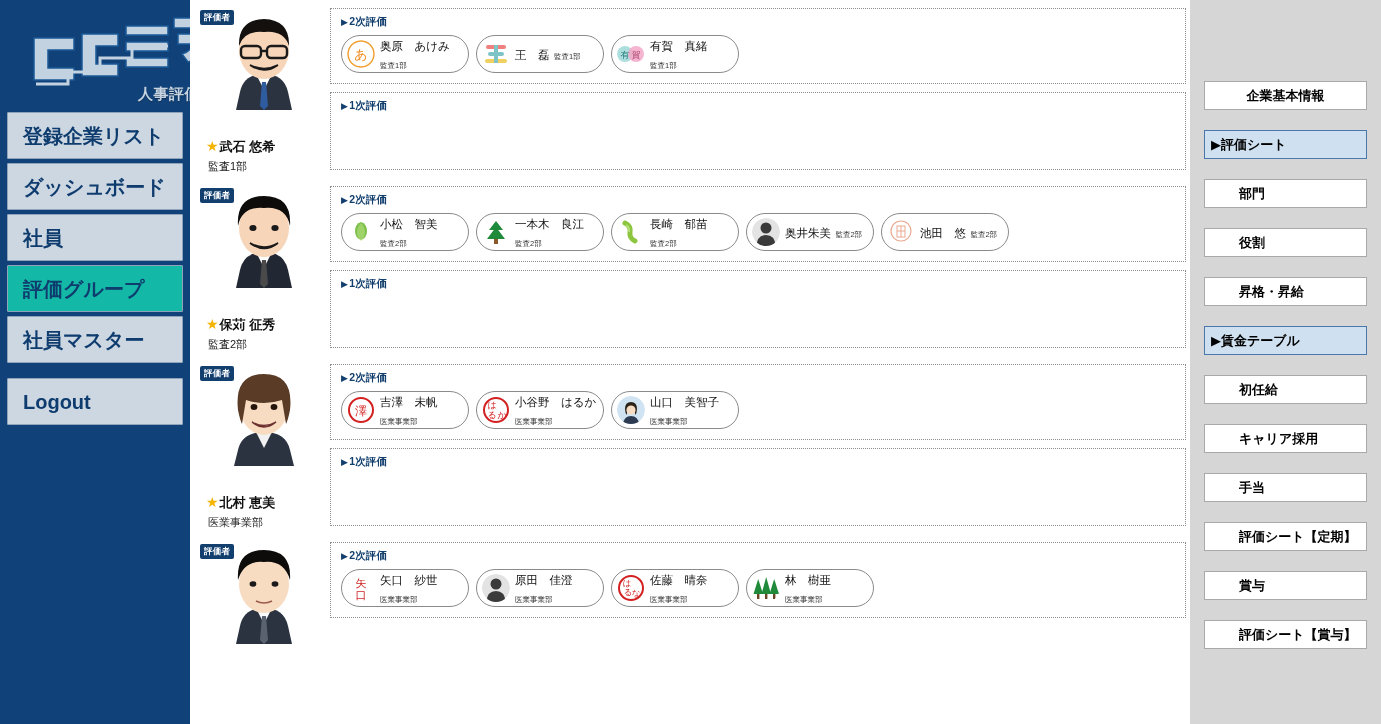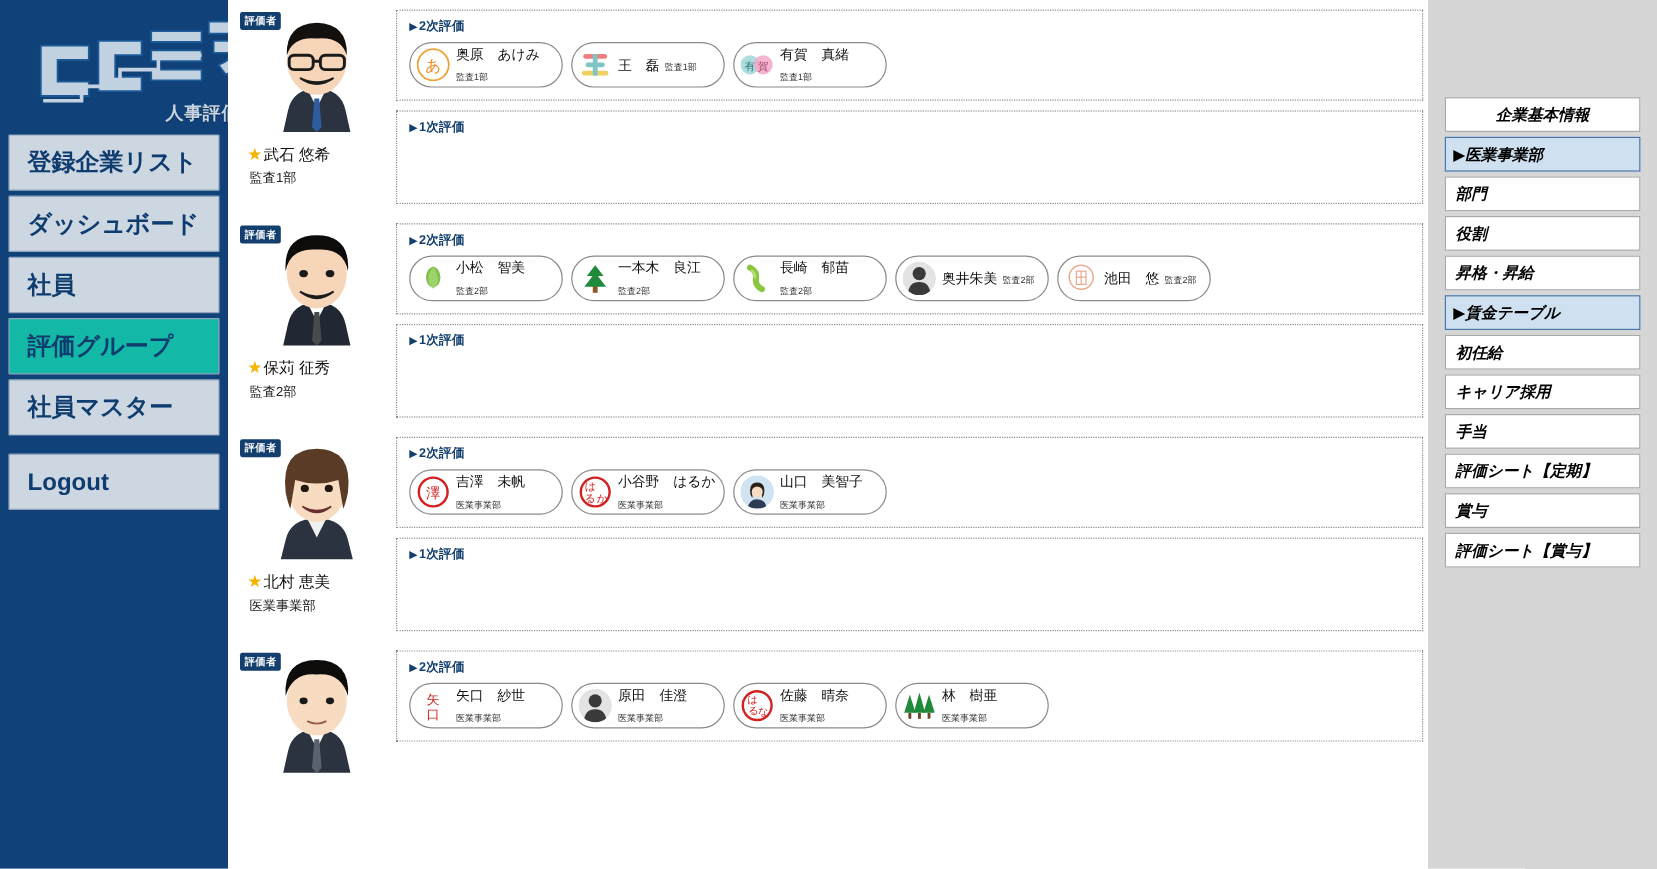--- a/index.html
+++ b/index.html
@@ -89,23 +89,23 @@
     padding: 1.5px 4px;
     border-radius: 2px;
     letter-spacing: .3px;
   }
   .evaluator-photo {
     width: 112px; height: 112px;
     margin: 0 auto;
     display: block;
   }
   .evaluator-name {
-    margin-top: 2px;
+    margin-top: 20px;
     font-size: 13px;
-    font-weight: normal;
+    font-weight: bold;
     color: #111;
     white-space: nowrap;
     padding-left: 8px;
   }
   .evaluator-name .star { color: #f5b400; font-size: 14px; margin-right: 1px; }
   .evaluator-dept {
     font-size: 11px;
     color: #222;
     margin-top: 3px;
     padding-left: 10px;
@@ -172,38 +172,37 @@
     left: 1190px; top: 0;
     width: 191px; height: 724px;
     background: #d6d6d6;
   }
   .right-menu { padding: 81px 14px 0 14px; }
   .right-item {
     display: block;
     width: 163px;
     height: 29px;
     line-height: 27px;
-    margin-bottom: 4px;
+    margin-bottom: 20px;
     background: #ffffff;
     border: 1px solid #a9a9a9;
     color: #000;
     font-size: 13px;
     font-weight: bold;
     text-align: center;
     cursor: pointer;
     white-space: nowrap;
-    font-style: italic;
   }
   .right-item.expanded {
     background: #cfe0f0;
     border: 1.6px solid #4a78ab;
     text-align: left;
     padding-left: 6px;
   }
-  .right-item.sub { text-align: left; padding-left: 8px; }
+  .right-item.sub { text-align: left; padding-left: 34px; }
 </style>
 </head>
 <body>
 
 <div id="app">
 
   <div class="left-sidebar">
 
     <div class="logo-block">
       <svg class="logo-mark" viewBox="0 0 176 80">
@@ -553,21 +552,21 @@
           </div>
         </div>
       </div>
     </div>
 
   </div>
 
   <div class="right-panel">
     <div class="right-menu">
       <div class="right-item">企業基本情報</div>
-      <div class="right-item expanded">▶医業事業部</div>
+      <div class="right-item expanded">▶評価シート</div>
       <div class="right-item sub">部門</div>
       <div class="right-item sub">役割</div>
       <div class="right-item sub">昇格・昇給</div>
       <div class="right-item expanded">▶賃金テーブル</div>
       <div class="right-item sub">初任給</div>
       <div class="right-item sub">キャリア採用</div>
       <div class="right-item sub">手当</div>
       <div class="right-item sub">評価シート【定期】</div>
       <div class="right-item sub">賞与</div>
       <div class="right-item sub">評価シート【賞与】</div>

